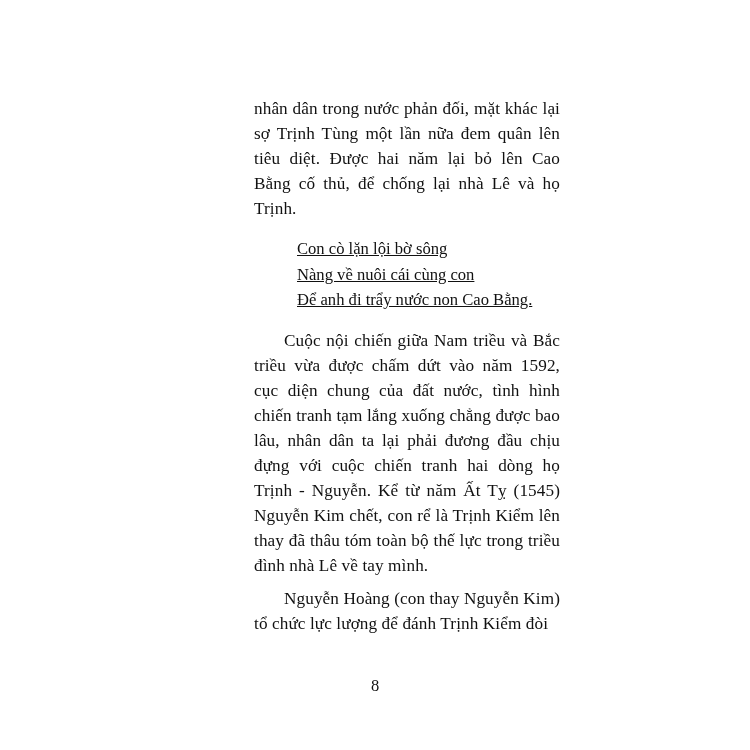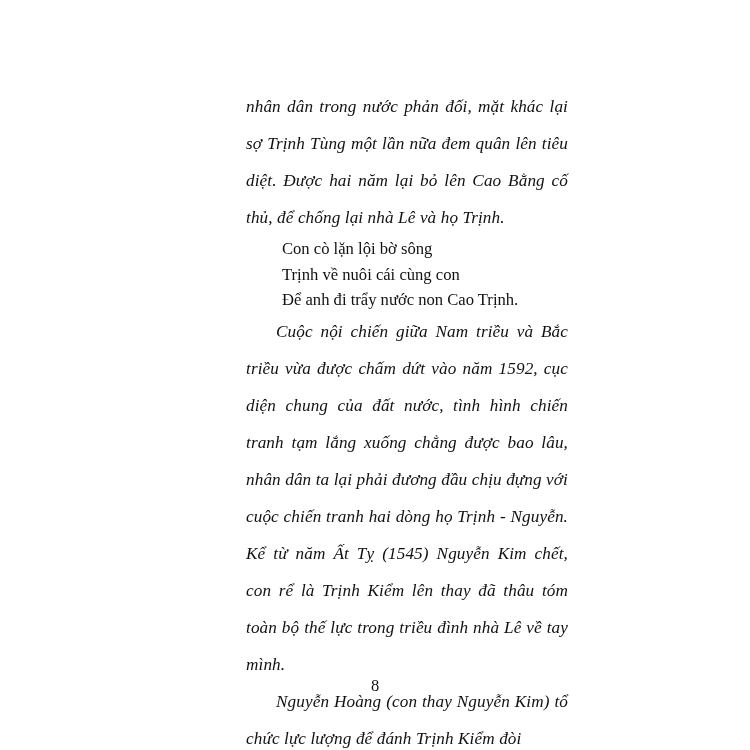--- a/index.html
+++ b/index.html
@@ -20,39 +20,39 @@
     background: #ffffff;
     box-sizing: border-box;
   }
   .text-column {
     position: absolute;
     left: 246px;
     top: 88px;
     width: 322px;
   }
   .para {
-    margin: 0;
-    font-style: italic;
+    margin: 8px;
     font-size: 17.2px;
-    line-height: 37px;
+    line-height: 25px;
     color: #111111;
     text-align: justify;
     text-justify: inter-word;
     letter-spacing: 0.1px;
   }
   .para.indent {
     text-indent: 30px;
   }
   .verse-block {
-    margin: 0;
+    margin: 15px;
     padding-left: 36px;
     font-style: normal;
     font-size: 16.6px;
     line-height: 25.6px;
     color: #111111;
+    text-decoration: underline;
   }
   .verse-line {
     white-space: nowrap;
   }
   .page-number {
     position: absolute;
     left: 0;
     top: 676px;
     width: 750px;
     text-align: center;
@@ -67,22 +67,22 @@
 
 <div class="page">
 
   <div class="text-column">
 
     <p class="para">nhân dân trong nước phản đối, mặt khác lại sợ Trịnh Tùng một lần nữa đem quân lên tiêu diệt. Được hai năm lại bỏ lên Cao Bằng cố thủ, để chống lại nhà Lê và họ Trịnh.</p>
 
 
     <div class="verse-block">
       <div class="verse-line">Con cò lặn lội bờ sông</div>
-      <div class="verse-line">Trịnh về nuôi cái cùng con</div>
-      <div class="verse-line">Để anh đi trẩy nước non Cao Trịnh.</div>
+      <div class="verse-line">Nàng về nuôi cái cùng con</div>
+      <div class="verse-line">Để anh đi trẩy nước non Cao Bằng.</div>
     </div>
 
     <p class="para indent">Cuộc nội chiến giữa Nam triều và Bắc triều vừa được chấm dứt vào năm 1592, cục diện chung của đất nước, tình hình chiến tranh tạm lắng xuống chẳng được bao lâu, nhân dân ta lại phải đương đầu chịu đựng với cuộc chiến tranh hai dòng họ Trịnh - Nguyễn. Kể từ năm Ất Tỵ (1545) Nguyễn Kim chết, con rể là Trịnh Kiểm lên thay đã thâu tóm toàn bộ thế lực trong triều đình nhà Lê về tay mình.</p>
 
     <p class="para indent">Nguyễn Hoàng (con thay Nguyễn Kim) tổ chức lực lượng để đánh Trịnh Kiểm đòi</p>
 
   </div>
 
   <div class="page-number">8</div>
 

